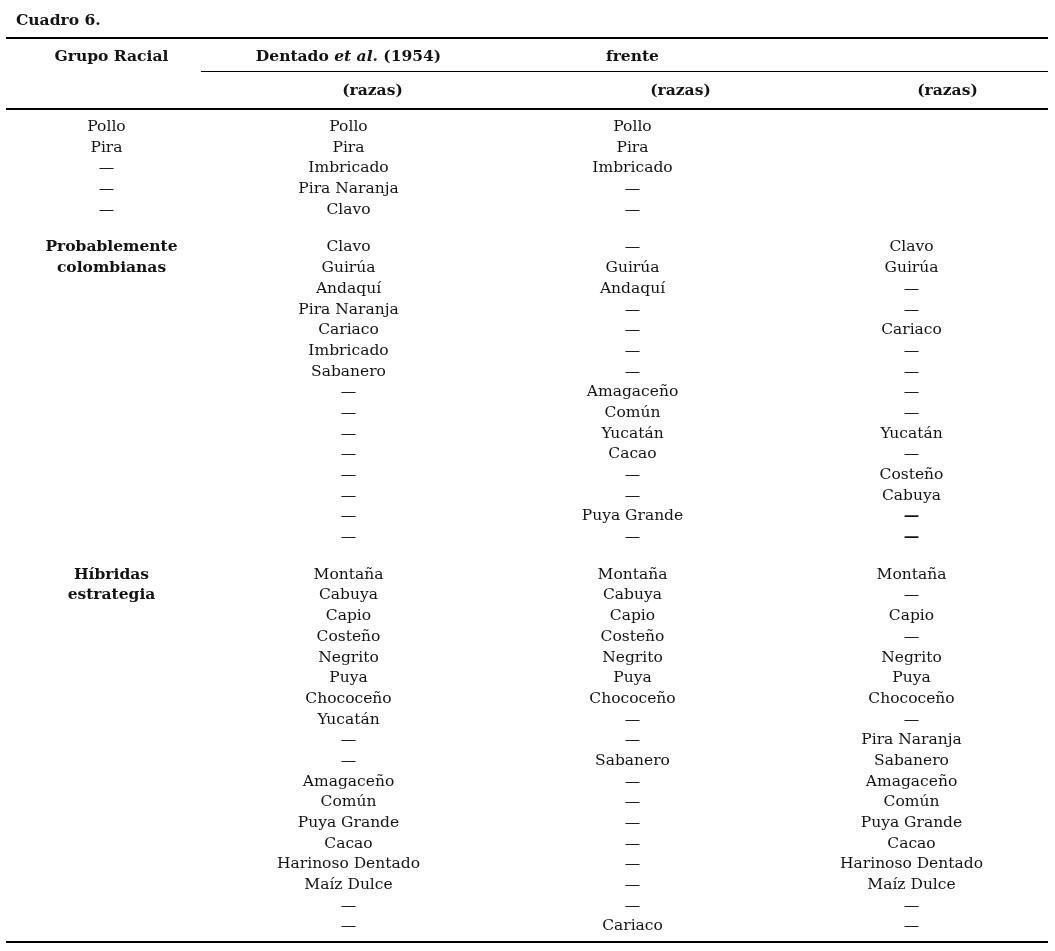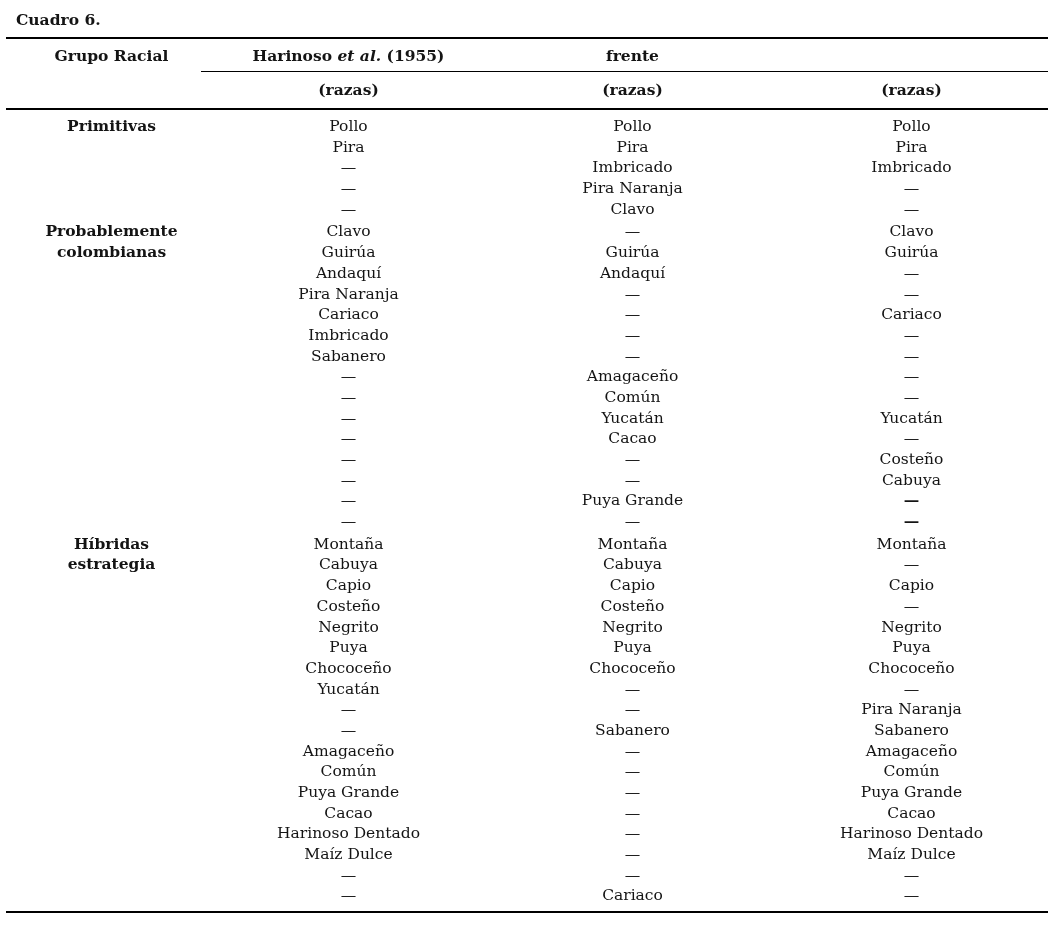--- a/index.html
+++ b/index.html
@@ -37,26 +37,26 @@
     text-align:center;
   }
   .cell{min-width:0;}
   .cell.first{padding-left:10px;}
   .hdr1{padding:7px 0 6px;}
   .hdr1 .cell{font-weight:700;}
   .subrule{
     border-top:1.5px solid #000;
     margin-left:195px;          
   }
-  .hdr2{padding:8px 0 9px;}
+  .hdr2{padding:8px 0 9px;gap:24px;}
   .hdr2 .cell{font-weight:700;}
   .thickrule{border-top:2.5px solid #000;}
   .tbody{padding:6px 0 5px;}
   .section{margin-top:0;}
-  .section + .section{margin-top:2px;}
+  .section + .section{margin-top:17px;}
   .line{
     height:20.7px;
     line-height:20.7px;
     white-space:nowrap;
     overflow:hidden;
   }
   .group .line{font-weight:700;}
   .line.bold{font-weight:700;}
   i{}
 </style>
@@ -66,40 +66,37 @@
 <div id="page">
 
   <div class="caption">
     <span class="cap-label">Cuadro 6.</span>
   </div>
 
   <div class="tablewrap">
 
     <div class="cols hdr1">
       <div class="cell first">Grupo Racial</div>
-      <div class="cell"><span>Harinoso </span><i>et al.</i><span> (1955)</span></div>
+      <div class="cell"><span>Dentado </span><i>et al.</i><span> (1954)</span></div>
       <div class="cell">frente</div>
     </div>
 
     <div class="subrule"></div>
 
     <div class="cols hdr2">
       <div class="cell first"></div>
       <div class="cell">(razas)</div>
       <div class="cell">(razas)</div>
       <div class="cell">(razas)</div>
     </div>
 
     <div class="thickrule"></div>
 
     <div class="tbody" id="table-body">
   <div class="section cols">
-    <div class="cell first group">
-            <div class="line">Primitivas</div>
-          </div>
     <div class="cell col-roberts">
             <div class="line">Pollo</div>
             <div class="line">Pira</div>
             <div class="line">—</div>
             <div class="line">—</div>
             <div class="line">—</div>
           </div>
     <div class="cell col-cardona">
             <div class="line">Pollo</div>
             <div class="line">Pira</div>

